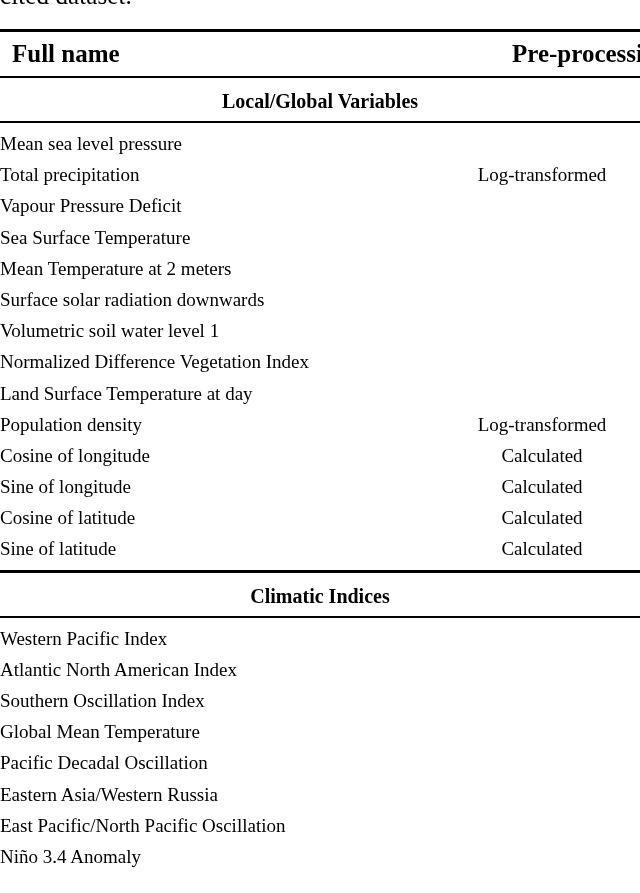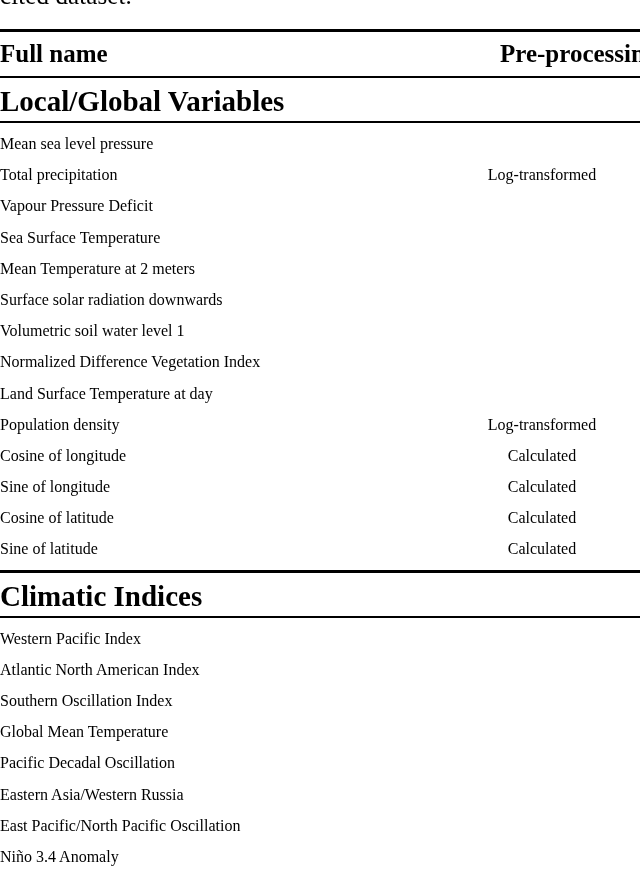--- a/index.html
+++ b/index.html
@@ -82,47 +82,49 @@
   
   .header-row {
     height: 44px;
     align-items: center;
   }
   .header-row .col-name,
   .header-row .col-proc {
     font-weight: bold;
     font-size: 25px;
     line-height: 44px;
+    padding-left: 12px;
   }
   .header-row .col-proc {
     padding-left: 8px;
     text-align: left;
     margin-left: 32px;
   }
 
   
   .section-row {
     height: 40px;
     align-items: center;
   }
   .section-row .col-name {
     font-weight: bold;
-    font-size: 29px;
+    font-size: 20px;
     line-height: 40px;
     flex: 0 0 640px;
     width: 640px;
+    text-align: center;
   }
 
   
   .data-row {
     height: 31.2px;
   }
   .data-row .col-name,
   .data-row .col-proc {
-    font-size: 16px;
+    font-size: 19px;
     line-height: 31.2px;
   }
   .data-row .col-proc {
     padding-right: 16px;
   }
   .pad-before-rule { height: 5px; }
   .pad-section-top { height: 3px; }
 
   .body-block { padding-top: 5px; }
 </style>

